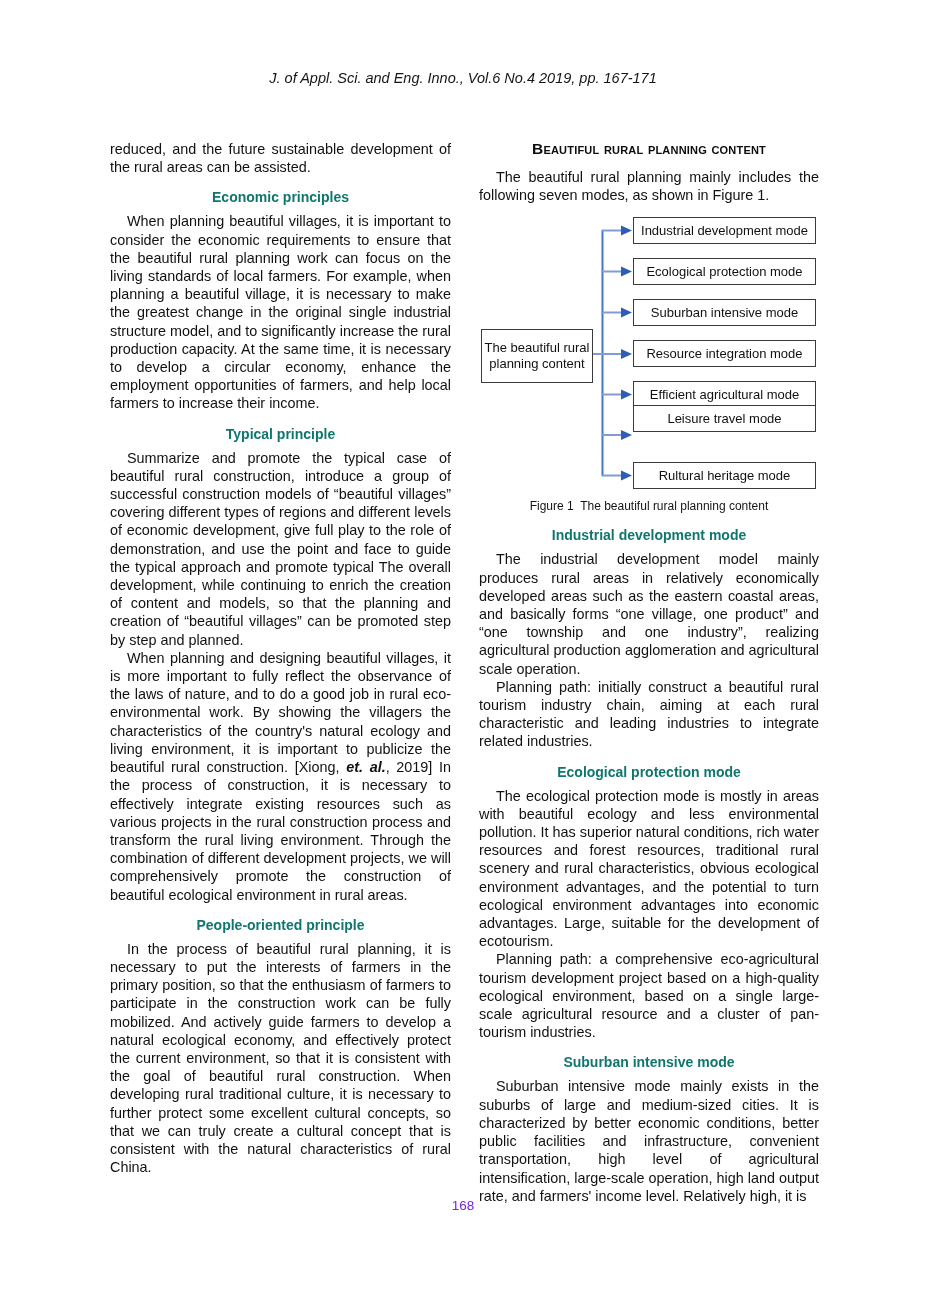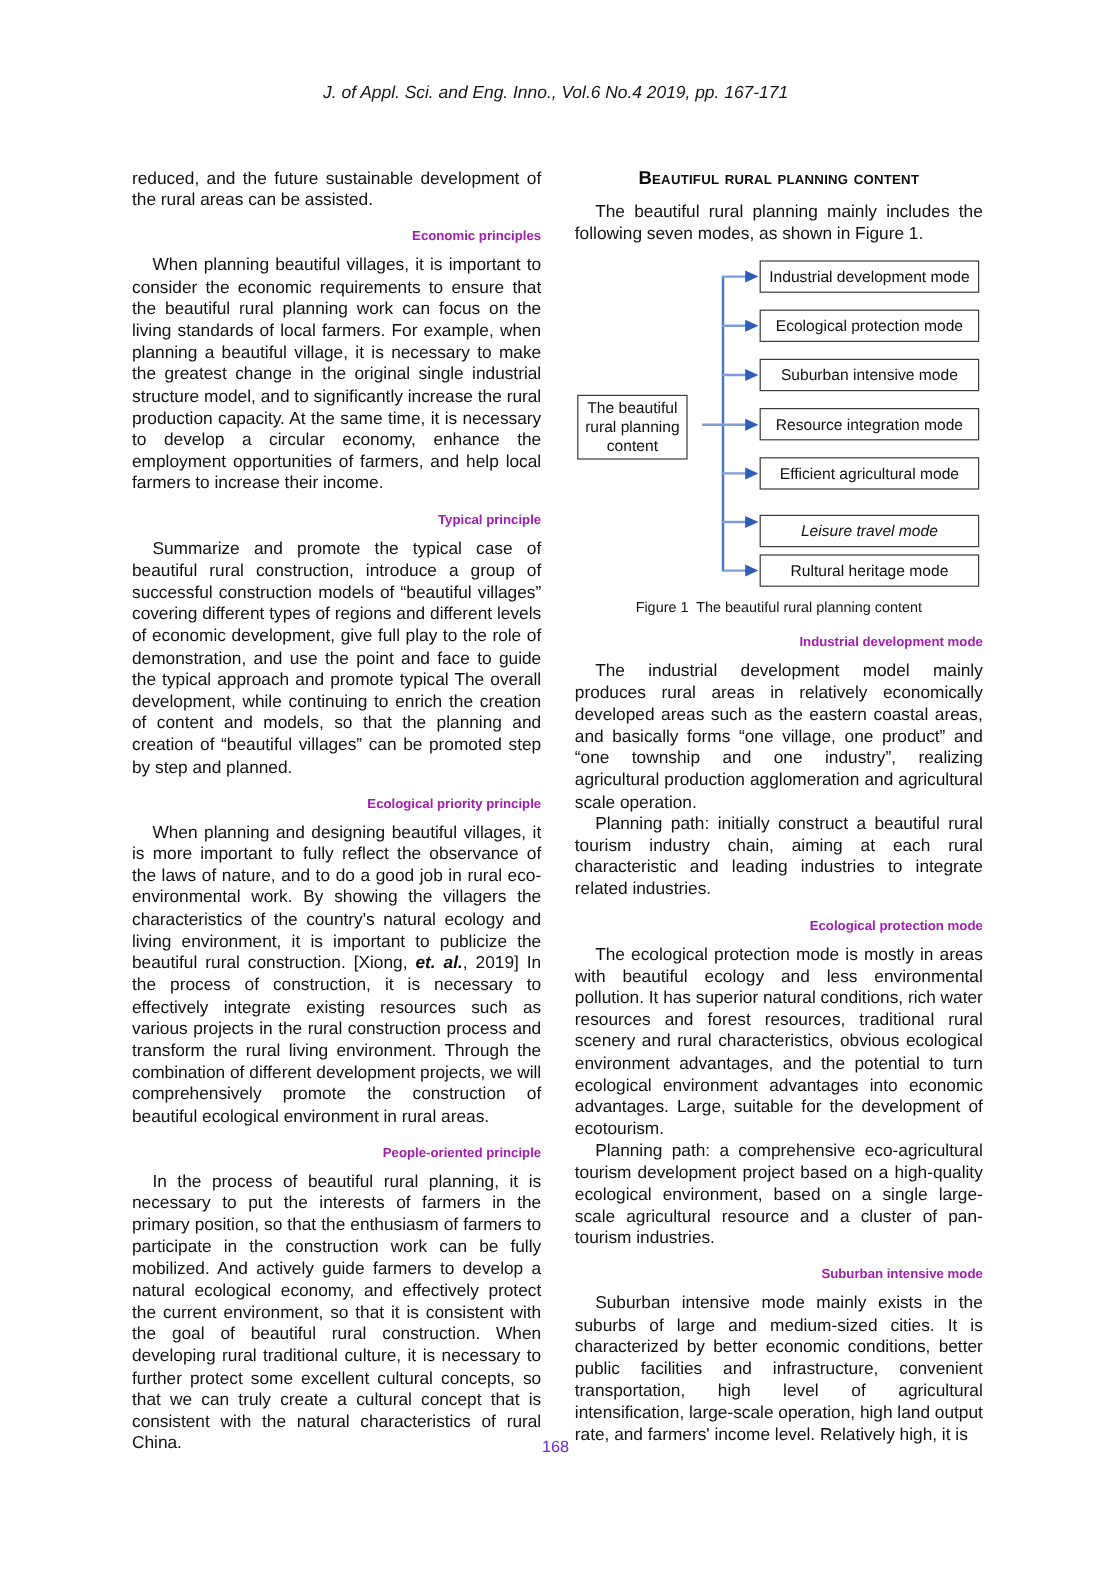--- a/index.html
+++ b/index.html
@@ -19,22 +19,22 @@
   }
 
   .col { position: absolute; top: 140px; text-align: justify; font-size: 14.4px; line-height: 18.2px; }
   .col.left  { left: 110px; width: 341px; }
   .col.right { left: 479px; width: 340px; top: 139px; }
 
   p { margin: 0; }
   p.ind { text-indent: 17px; }
 
   h3.sec-heading {
-    font-size: 11px; font-weight: bold; text-align: right;
-    margin: 12px 0 6px 0; line-height: 18px; color: #a21caf;
+    font-size: 14px; font-weight: bold; text-align: center;
+    margin: 12px 0 6px 0; line-height: 18px; color: #0f766e;
   }
   h2.sc-title {
     font-variant: small-caps; letter-spacing: 0.2px;
     font-size: 15.5px; font-weight: bold; text-align: center;
     margin: 0 0 10px 0; line-height: 19px; color: #0c0c0c;
   }
 
   
   .figure1 { position: relative; width: 340px; height: 283px; margin-top: 9px; }
   .figure1 svg { position: absolute; left: 0; top: 0; }
@@ -42,24 +42,24 @@
     position: absolute; left: 154px; width: 183px; height: 27px;
     border: 1px solid var(--box-border, #3b3b3b); background: #ffffff;
     display: flex; align-items: center; justify-content: center;
     font-size: 13px; line-height: 14px; text-align: center; text-indent: 0;
   }
   .nodebox.n0 { top: 4px; }
   .nodebox.n1 { top: 45px; }
   .nodebox.n2 { top: 86px; }
   .nodebox.n3 { top: 127px; }
   .nodebox.n4 { top: 168px; }
-  .nodebox.n5 { top: 216px; font-style: italic; }
+  .nodebox.n5 { top: 192px; }
   .nodebox.n6 { top: 249px; }
   .rootbox {
-    position: absolute; left: 2px; top: 116px; width: 92px; height: 54px;
+    position: absolute; left: 2px; top: 116px; width: 112px; height: 54px;
     border: 1px solid var(--box-border, #3b3b3b); background: #ffffff;
     display: flex; align-items: center; justify-content: center;
     font-size: 13px; line-height: 16px; text-align: center; padding: 2px;
   }
   .fig-caption {
     text-align: center; font-size: 12px; line-height: 15px;
     margin: 3px 0 0 0; white-space: pre; color: #151515;
   }
 
   .cite-italic { font-style: italic; font-weight: bold; }
@@ -78,21 +78,20 @@
 
   <div class="col left">
     <p>reduced, and the future sustainable development of the rural areas can be assisted.</p>
 
     <h3 class="sec-heading">Economic principles</h3>
     <p class="ind">When planning beautiful villages, it is important to consider the economic requirements to ensure that the beautiful rural planning work can focus on the living standards of local farmers. For example, when planning a beautiful village, it is necessary to make the greatest change in the original single industrial structure model, and to significantly increase the rural production capacity. At the same time, it is necessary to develop a circular economy, enhance the employment opportunities of farmers, and help local farmers to increase their income.</p>
 
     <h3 class="sec-heading">Typical principle</h3>
     <p class="ind">Summarize and promote the typical case of beautiful rural construction, introduce a group of successful construction models of “beautiful villages” covering different types of regions and different levels of economic development, give full play to the role of demonstration, and use the point and face to guide the typical approach and promote typical The overall development, while continuing to enrich the creation of content and models, so that the planning and creation of “beautiful villages” can be promoted step by step and planned.</p>
 
-    <h3 class="sec-heading">Ecological priority principle</h3>
     <p class="ind"><span>When planning and designing beautiful villages, it is more important to fully reflect the observance of the laws of nature, and to do a good job in rural eco-environmental work. By showing the villagers the characteristics of the country's natural ecology and living environment, it is important to publicize the beautiful rural construction. [Xiong, </span><span class="cite-italic">et. al.</span><span>, 2019] In the process of construction, it is necessary to effectively integrate existing resources such as various projects in the rural construction process and transform the rural living environment. Through the combination of different development projects, we will comprehensively promote the construction of beautiful ecological environment in rural areas.</span></p>
 
     <h3 class="sec-heading">People-oriented principle</h3>
     <p class="ind">In the process of beautiful rural planning, it is necessary to put the interests of farmers in the primary position, so that the enthusiasm of farmers to participate in the construction work can be fully mobilized. And actively guide farmers to develop a natural ecological economy, and effectively protect the current environment, so that it is consistent with the goal of beautiful rural construction. When developing rural traditional culture, it is necessary to further protect some excellent cultural concepts, so that we can truly create a cultural concept that is consistent with the natural characteristics of rural China.</p>
   </div>
 
   <div class="col right">
     <h2 class="sc-title">Beautiful rural planning content</h2>
     <p class="ind">The beautiful rural planning mainly includes the following seven modes, as shown in Figure 1.</p>
 

